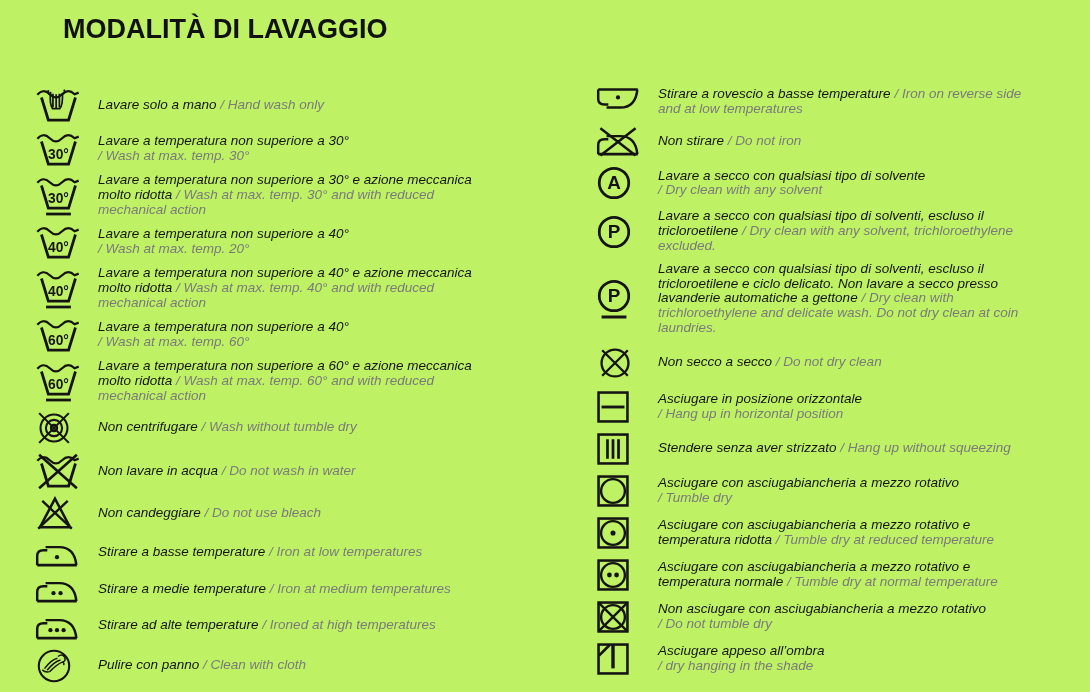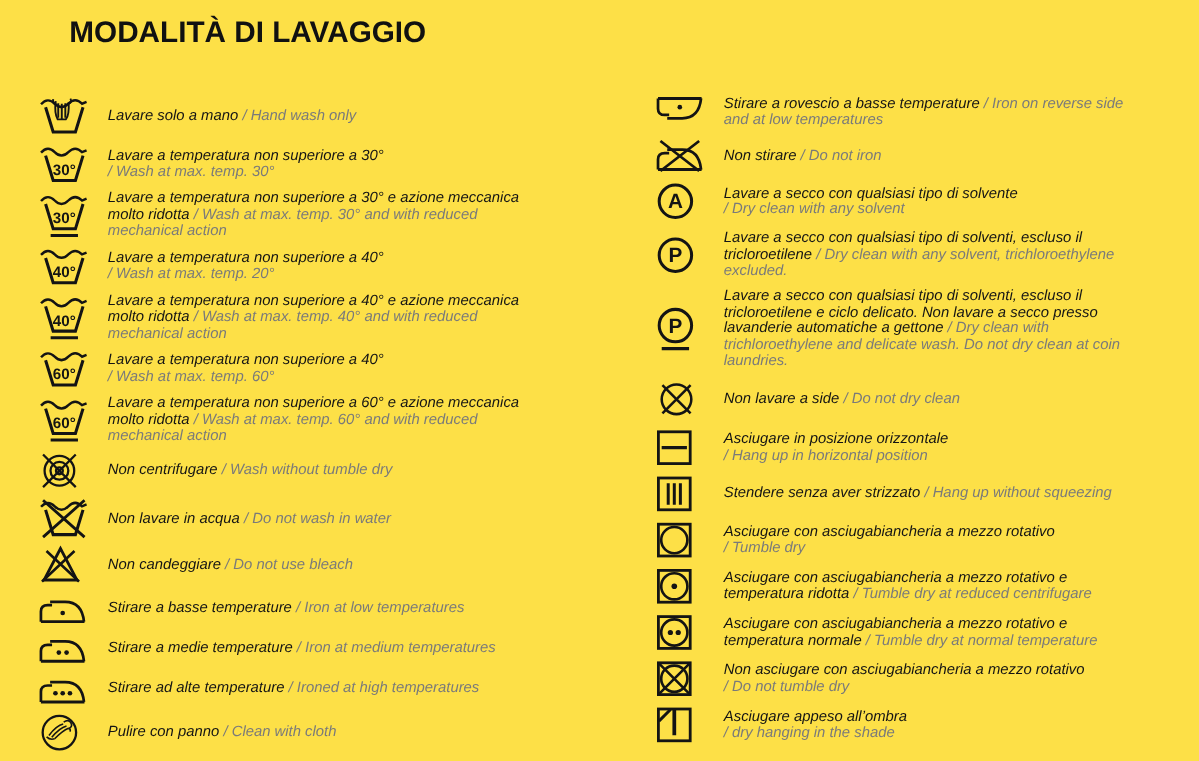--- a/index.html
+++ b/index.html
@@ -1,19 +1,19 @@
 <!DOCTYPE html>
 <html><head>
 <meta charset="utf-8">
 <style>
   html,body{margin:0;padding:0;background:#ffffff;}
   .page{
     position:relative;
     width:1090px;height:692px;
-    background:#fde047;
+    background:#bef264;
     overflow:hidden;
     font-family:"Liberation Sans",sans-serif;
     color:#141414;
   }
   .page-title{
     position:absolute;left:63px;top:14px;
     margin:0;
     font-size:27px;font-weight:700;font-style:normal;
     letter-spacing:0;color:#111111;
     font-family:"Liberation Sans",sans-serif;
@@ -294,21 +294,21 @@
       </div>
       <div class="row">
         <div class="icon-cell">
           <svg width="38" viewBox="0 0 46 46">
             <g fill="none" stroke="#141414" stroke-width="2.8">
               <circle cx="23" cy="23" r="16.3"></circle>
               <path d="M7.5,7.5 L38.5,38.5 M38.5,7.5 L7.5,38.5"></path>
             </g>
           </svg>
         </div>
-        <div class="text-cell"><span class="it">Non lavare a side</span> <span class="en">/ Do not dry clean</span></div>
+        <div class="text-cell"><span class="it">Non secco a secco</span> <span class="en">/ Do not dry clean</span></div>
       </div>
       <div class="row">
         <div class="icon-cell">
           <svg width="34" viewBox="0 0 40 40">
             <g fill="none" stroke="#141414">
               <rect x="3" y="3" width="34" height="34" stroke-width="3"></rect>
               <path d="M6.5,20 H33.5" stroke-width="3.4"></path>
             </g>
           </svg>
         </div>
@@ -339,21 +339,21 @@
       <div class="row">
         <div class="icon-cell">
           <svg width="34" viewBox="0 0 40 40">
             <g fill="none" stroke="#141414">
               <rect x="3" y="3" width="34" height="34" stroke-width="3"></rect>
               <circle cx="20" cy="20" r="14" stroke-width="2.8"></circle>
               <circle cx="20" cy="20" r="3" fill="#141414" stroke="none"></circle>
             </g>
           </svg>
         </div>
-        <div class="text-cell"><span class="it">Asciugare con asciugabiancheria a mezzo rotativo e temperatura ridotta</span> <span class="en">/ Tumble dry at reduced centrifugare</span></div>
+        <div class="text-cell"><span class="it">Asciugare con asciugabiancheria a mezzo rotativo e temperatura ridotta</span> <span class="en">/ Tumble dry at reduced temperature</span></div>
       </div>
       <div class="row">
         <div class="icon-cell">
           <svg width="34" viewBox="0 0 40 40">
             <g fill="none" stroke="#141414">
               <rect x="3" y="3" width="34" height="34" stroke-width="3"></rect>
               <circle cx="20" cy="20" r="14" stroke-width="2.8"></circle>
               <circle cx="15.8" cy="20" r="2.8" fill="#141414" stroke="none"></circle>
               <circle cx="24.2" cy="20" r="2.8" fill="#141414" stroke="none"></circle>
             </g>

